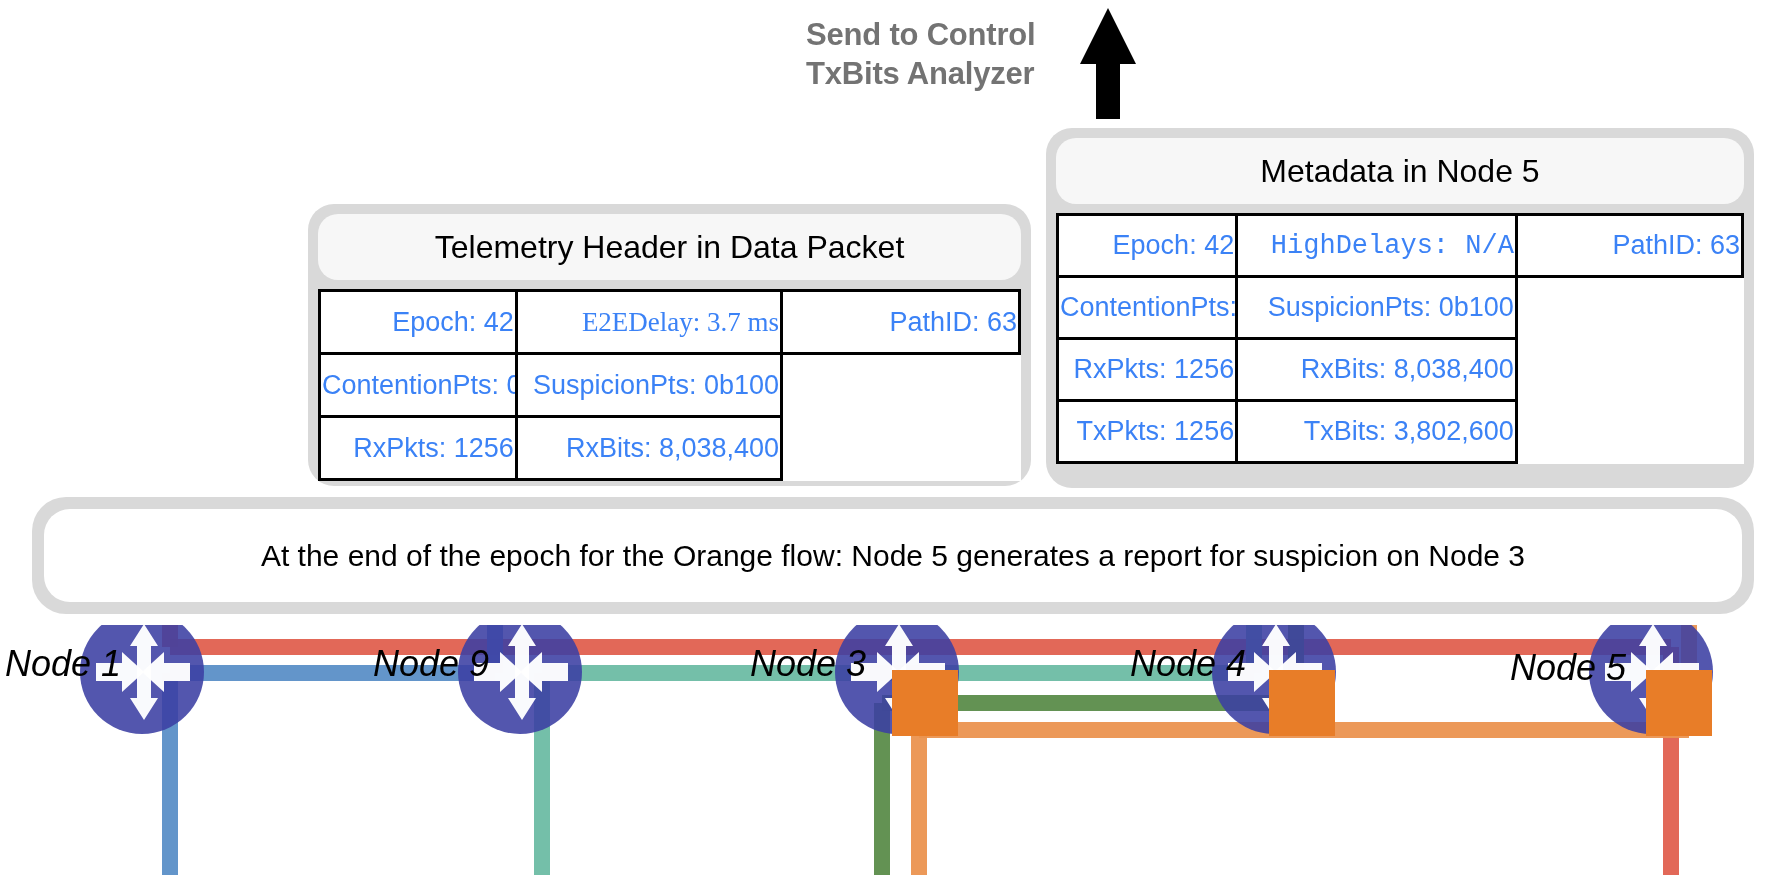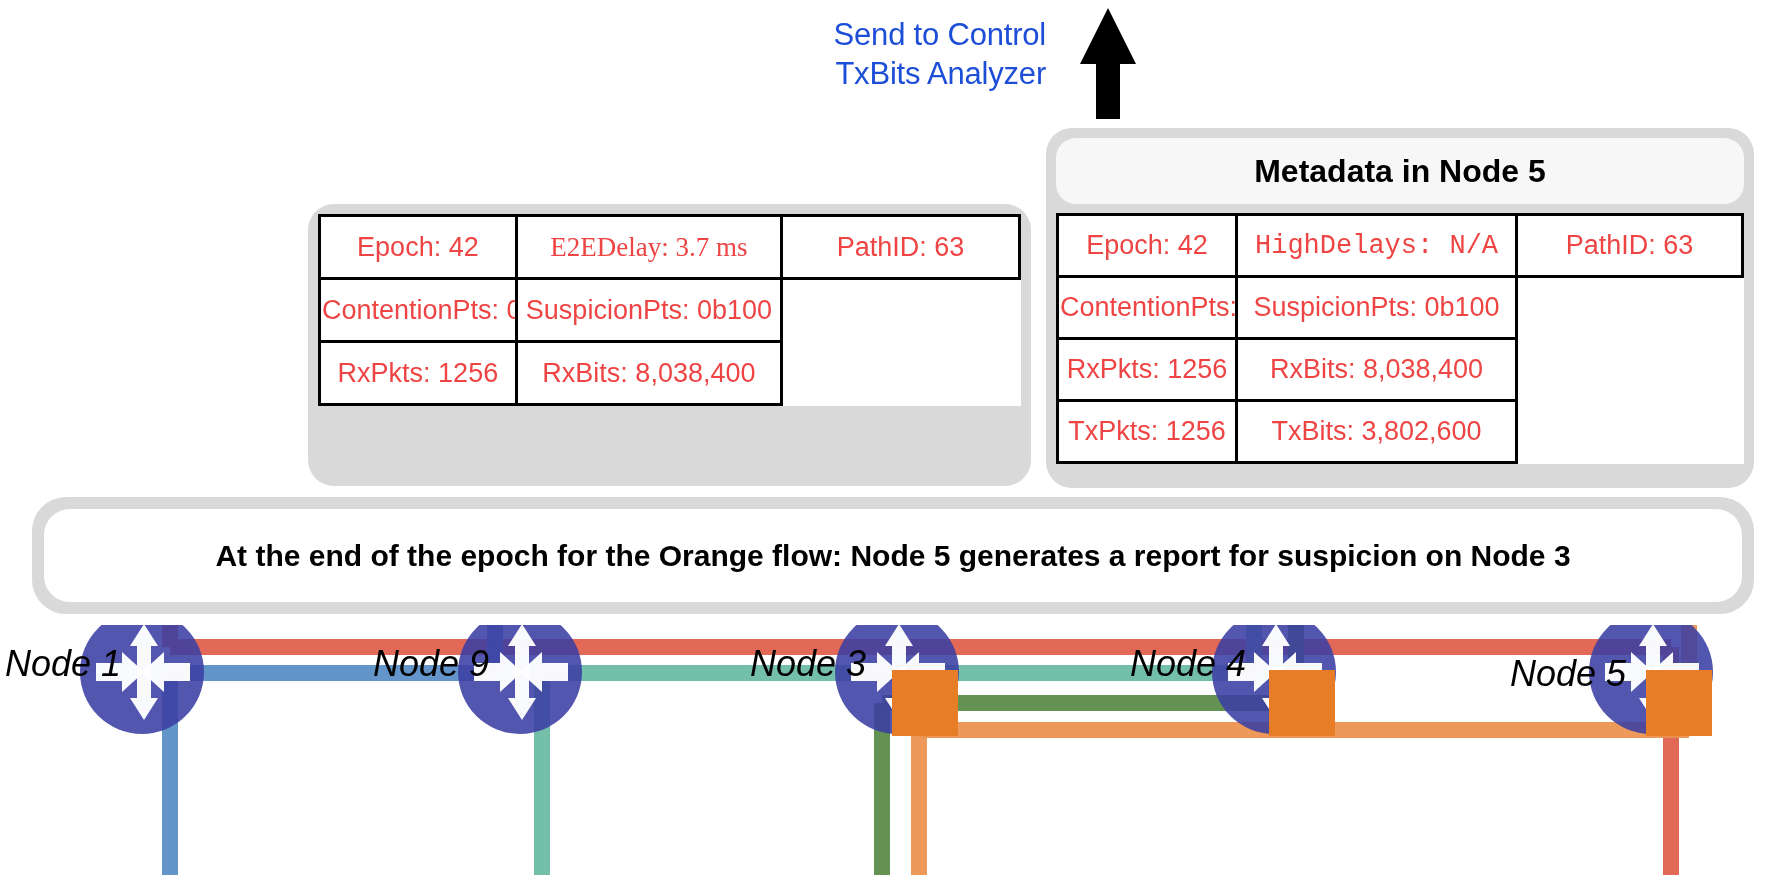--- a/index.html
+++ b/index.html
@@ -8,54 +8,54 @@
     background:#ffffff;
     font-family:"Liberation Sans","DejaVu Sans",sans-serif;
     overflow:hidden;
     position:relative;
   }
   .stage{position:absolute;left:0;top:0;width:1773px;height:875px;}
 
   
   #send-caption{
     position:absolute; left:806px; top:16px; width:240px;
-    text-align:right; font-size:31px; line-height:1.25; color:#1d4ed8;
-    font-weight:400; letter-spacing:-0.2px;
+    text-align:left; font-size:31px; line-height:1.25; color:#737373;
+    font-weight:700; letter-spacing:-0.2px;
   }
   #send-caption div{white-space:nowrap;}
   #send-arrow{position:absolute; left:1078px; top:6px; width:60px; height:115px;}
 
   
   .panel{
     position:absolute;
     background:#d9d9d9;
     border-radius:26px;
     box-sizing:border-box;
     padding:10px;
   }
   .panel-title{
     background:#f7f7f7;
     border-radius:20px;
     text-align:center;
-    font-weight:bold;
+    font-weight:normal;
     color:#000;
     box-sizing:border-box;
     display:flex;align-items:center;justify-content:center;
     white-space:nowrap;
   }
   table.grid{
     border-collapse:collapse;
     width:100%;
     table-layout:fixed;
     background:#ffffff;
   }
   table.grid td{
     border:3px solid #000;
-    text-align:center;
-    color:#ef4444;
+    text-align:right;
+    color:#3b82f6;
     background:#ffffff;
     white-space:nowrap;
     overflow:hidden;
   }
   td.hl{background:#efae3c;}
 
   
   #panel-telemetry{left:308px;top:204px;width:723px;height:282px;}
   #panel-telemetry .panel-title{height:66px;font-size:32px;margin-bottom:9px;}
   #panel-telemetry table.grid td{height:58px;font-size:27px;}
@@ -85,20 +85,21 @@
 
   <div id="send-caption">
     <div>Send to Control</div>
     <div>TxBits Analyzer</div>
   </div>
   <svg id="send-arrow" viewBox="0 0 60 115">
     <path d="M30 2 L58 58 L42 58 L42 113 L18 113 L18 58 L2 58 Z" fill="#000000"></path>
   </svg>
 
   <div class="panel" id="panel-telemetry">
+    <div class="panel-title">Telemetry Header in Data Packet</div>
     <table class="grid">
       <tbody>
           <tr>
             <td style="width: 28%;">Epoch: 42</td>
             <td style="width: 38%; font-family: Liberation Serif, serif;">E2EDelay: 3.7 ms</td>
             <td style="width: 34%;">PathID: 63</td>
           </tr>
           <tr>
             <td style="width: 50%;">ContentionPts: 0b100</td>
             <td class="hl" style="width: 50%;">SuspicionPts: 0b100</td>
@@ -189,17 +190,17 @@
           <path d="M1653 -1 l14 22 h-7 v52 h7 l-14 22 l-14 -22 h7 v-52 h-7 z" fill="#ffffff" opacity="0.97"></path>
           <path d="M1699 38 h-26 v-11 l-22 20 l22 20 v-11 h26 z" fill="#ffffff" opacity="0.97"></path>
           <rect x="1646" y="45" width="66" height="66" fill="#e87d28"></rect>
         </g>
       </svg>
     <div id="node-labels">
         <div class="node-label" style="left: 5px; top: 18px;">Node 1</div>
         <div class="node-label" style="left: 373px; top: 18px;">Node 9</div>
         <div class="node-label" style="left: 750px; top: 18px;">Node 3</div>
         <div class="node-label" style="left: 1130px; top: 18px;">Node 4</div>
-        <div class="node-label" style="left: 1510px; top: 28px;">Node 5</div>
+        <div class="node-label" style="left: 1510px; top: 22px;">Node 5</div>
       </div>
   </div>
 
 </div>
 
 </body></html>

